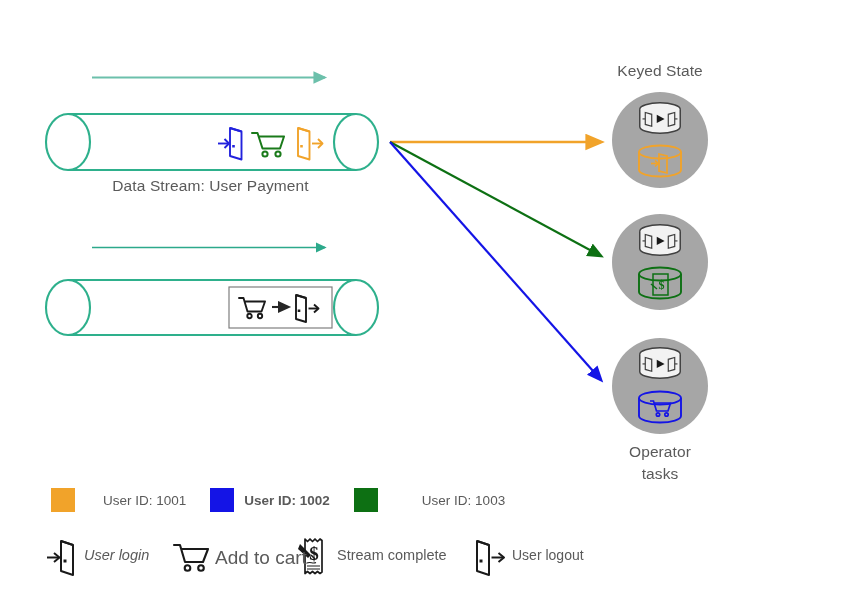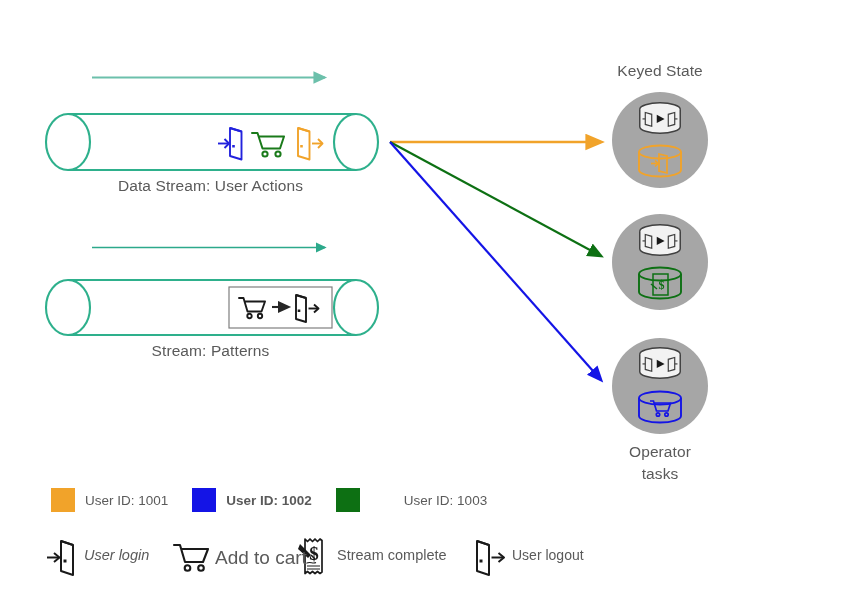--- a/index.html
+++ b/index.html
@@ -226,34 +226,33 @@
 
     <g transform="translate(488,556)" fill="none" stroke="#1a1a1a" stroke-width="2" stroke-linejoin="round">
       <path d="M-11,-15 L-11,15 L1,19 L1,-11 z"></path>
       <path d="M-11,-15 L1,-11"></path>
       <path d="M3.5,1.5 L15,1.5"></path>
       <path d="M10.5,-3 L16,1.5 L10.5,6"></path>
       <path d="M-7,3.5 L-7,6.5" stroke-width="3"></path>
     </g>
   </svg>
 
-  <div class="abs lbl lbl-center" style="left:48px;top:177px;width:325px;">Data Stream: User Actions</div>
-
-  <div class="abs lbl lbl-center" style="left:48px;top:342px;width:325px;">Stream: Patterns</div>
+  <div class="abs lbl lbl-center" style="left:48px;top:177px;width:325px;">Data Stream: User Payment</div>
+
 
   <div class="abs lbl lbl-center" style="left:580px;top:62px;width:160px;">Keyed State</div>
 
   <div class="abs lbl lbl-center" style="left:580px;top:465px;width:160px;">tasks</div>
   <div class="abs lbl lbl-center" style="left:580px;top:443px;width:160px;">Operator</div>
 
   <div class="abs" style="left:51px;top:488px;display:flex;align-items:center;">
 
     <div style="display:flex;align-items:center;">
       <div class="legend-sw" style="background:#f1a32a;"></div>
-      <div class="legend-txt" style="margin-left:10px;">User ID: 1001</div>
+      <div class="legend-txt" style="margin-left:28px;">User ID: 1001</div>
     </div>
 
     <div style="display:flex;align-items:center;margin-left:24px;font-weight:bold;">
       <div class="legend-sw" style="background:#1414e6;"></div>
       <div class="legend-txt" style="margin-left:10px;">User ID: 1002</div>
     </div>
 
     <div style="display:flex;align-items:center;margin-left:24px;">
       <div class="legend-sw" style="background:#0d7013;"></div>
       <div class="legend-txt" style="margin-left:10px;padding-left:34px;">User ID: 1003</div>

